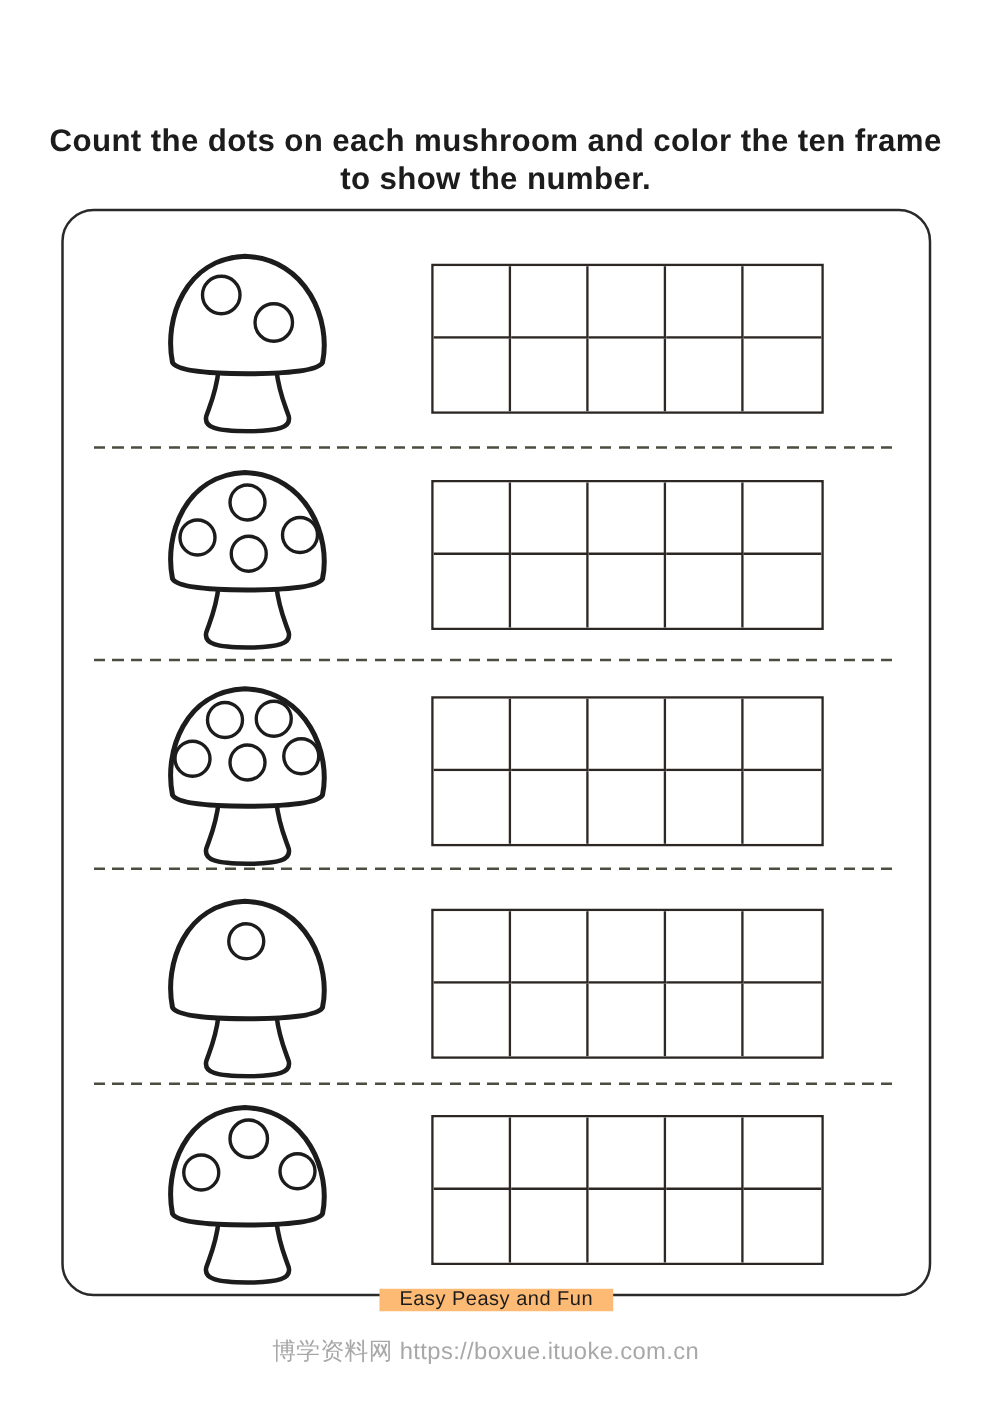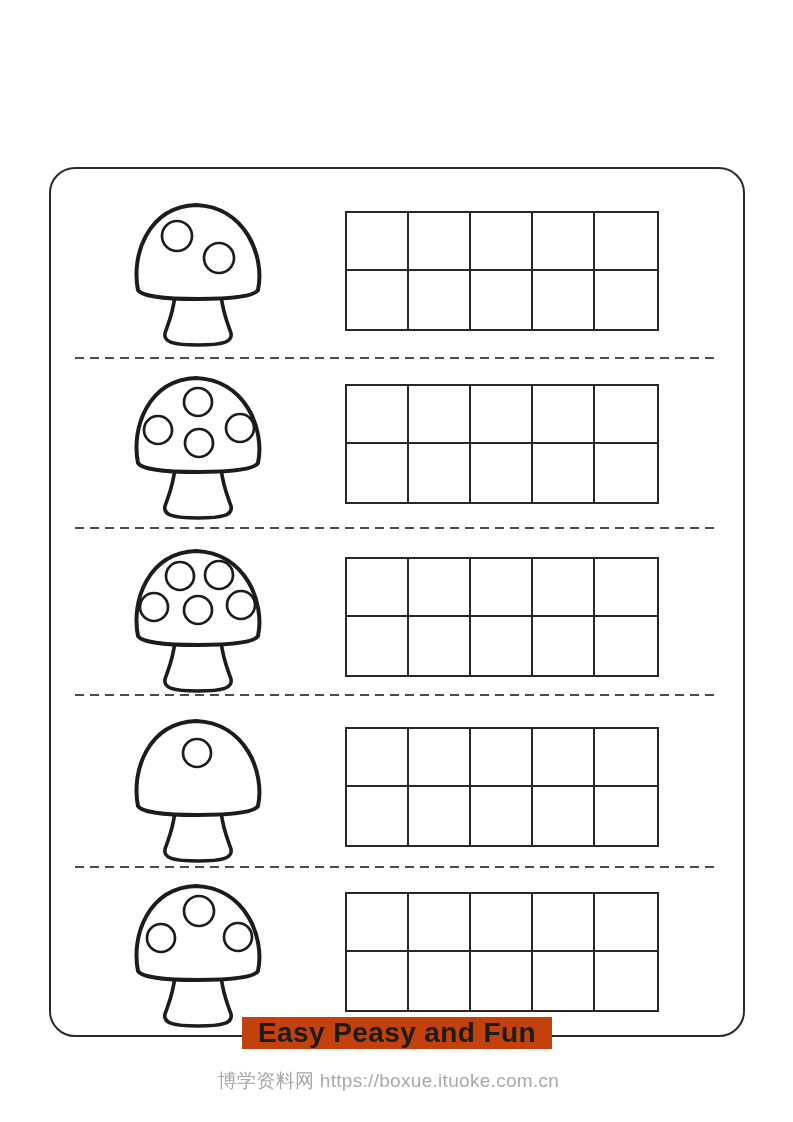--- a/index.html
+++ b/index.html
@@ -77,44 +77,48 @@
     background: #ffffff;
   }
   .tf-cell { border-right: 2px solid #2d2724; border-bottom: 2px solid #2d2724; background: #ffffff; }
   .tf-cell:nth-child(5n) { border-right: none; }
   .tf-cell:nth-child(n+6) { border-bottom: none; }
   .footer-label {
     position: absolute;
     left: 50%;
     bottom: -14px;
     transform: translateX(-50%);
-    background: #c2410c;
+    background: #fdba74;
     padding: 0 16px;
-    font-size: 28px;
-    font-weight: 700;
+    font-size: 16px;
+    font-weight: 400;
     color: #1c1c1c;
     white-space: nowrap;
     letter-spacing: 0.4px;
   }
   .watermark {
     position: absolute;
     top: 1068px;
     left: 0;
     right: 16px;
     text-align: center;
     font-size: 19px;
     color: #a8a8a8;
     letter-spacing: 0.3px;
   }
 </style>
 </head>
 <body>
 
 <div class="page">
 
+  <div class="title">
+    <div>Count the dots on each mushroom and color the ten frame</div>
+    <div>to show the number.</div>
+  </div>
 
   <div class="frame">
     <div id="rows">
   <div class="row">
     <svg class="mushroom" viewBox="0 0 140 152" xmlns="http://www.w3.org/2000/svg">
       <path class="stem" d="M 47 100 C 45 119, 40 129, 37 138 C 35 147, 45 150, 70 150 C 95 150, 105 147, 103 138 C 100 129, 95 119, 93 100 Z"></path>
       <path class="cap" d="M 10 95 C 3 60, 20 12, 68 10 C 118 12, 137 62, 130 95 C 127 101, 105 104, 70 104 C 35 104, 13 101, 10 95 Z"></path>
       <g class="dots">
               <circle cx="49" cy="41" r="15"></circle>
               <circle cx="91" cy="63" r="15"></circle>

